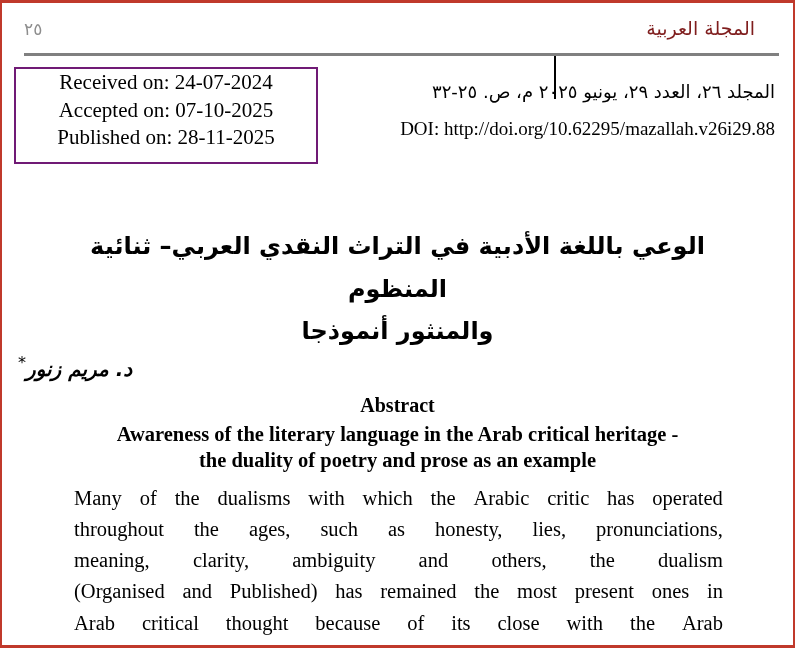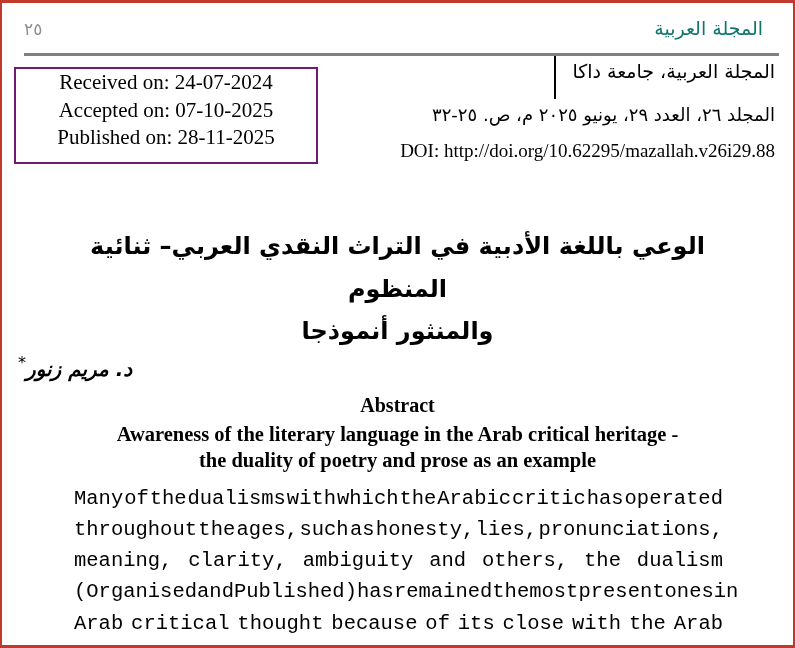--- a/index.html
+++ b/index.html
@@ -46,25 +46,25 @@
     position: absolute;
     left: 0;
     top: 2px;
     font-family: "DejaVu Sans", sans-serif;
     font-size: 17px;
     color: #8d8d8d;
     letter-spacing: 0.5px;
   }
   .running-head-journal {
     position: absolute;
-    right: 8px;
+    right: 16px;
     top: 0;
     font-family: "DejaVu Sans", sans-serif;
     font-size: 19px;
-    color: #0f766e;
+    color: #7f1d1d;
     direction: rtl;
     unicode-bidi: isolate;
   }
   .head-rule {
     position: absolute;
     top: 50px;
     left: 22px;
     right: 14px;
     height: 3px;
     background: #808080;
@@ -205,21 +205,20 @@
     text-align: justify;
     text-align-last: justify;
   }
   .abstract-body .ab-line > span {
     display: inline;
   }
   
   .ab-line {
     display: flex !important;
     justify-content: space-between;
-    font-family: Liberation Mono, monospace;
   }
 </style>
 </head>
 <body>
 
 <div id="page">
   <div id="page-inner">
 
     <div class="running-head">
       <span class="running-head-page">٢٥</span>
@@ -229,21 +228,20 @@
 
     <div class="text-caret"></div>
 
     <div class="dates-box">
       <div class="dates-line">Received on: 24-07-2024</div>
       <div class="dates-line">Accepted on: 07-10-2025</div>
       <div class="dates-line">Published on: 28-11-2025</div>
     </div>
 
     <div class="journal-meta">
-      <div class="meta-ar">المجلة العربية، جامعة داكا</div>
       <div class="meta-ar vol">المجلد ٢٦، العدد ٢٩، يونيو ٢٠٢٥ م، ص. ٢٥-٣٢</div>
       <div class="meta-doi">DOI: http://doi.org/10.62295/mazallah.v26i29.88</div>
     </div>
 
     <div class="article-title">
       <span class="t-line">الوعي باللغة الأدبية في التراث النقدي العربي– ثنائية المنظوم</span>
       <span class="t-line">والمنثور أنموذجا</span>
     </div>
 
     <div class="author"><span>د. مريم زنور</span><span class="author-note">*</span></div>

